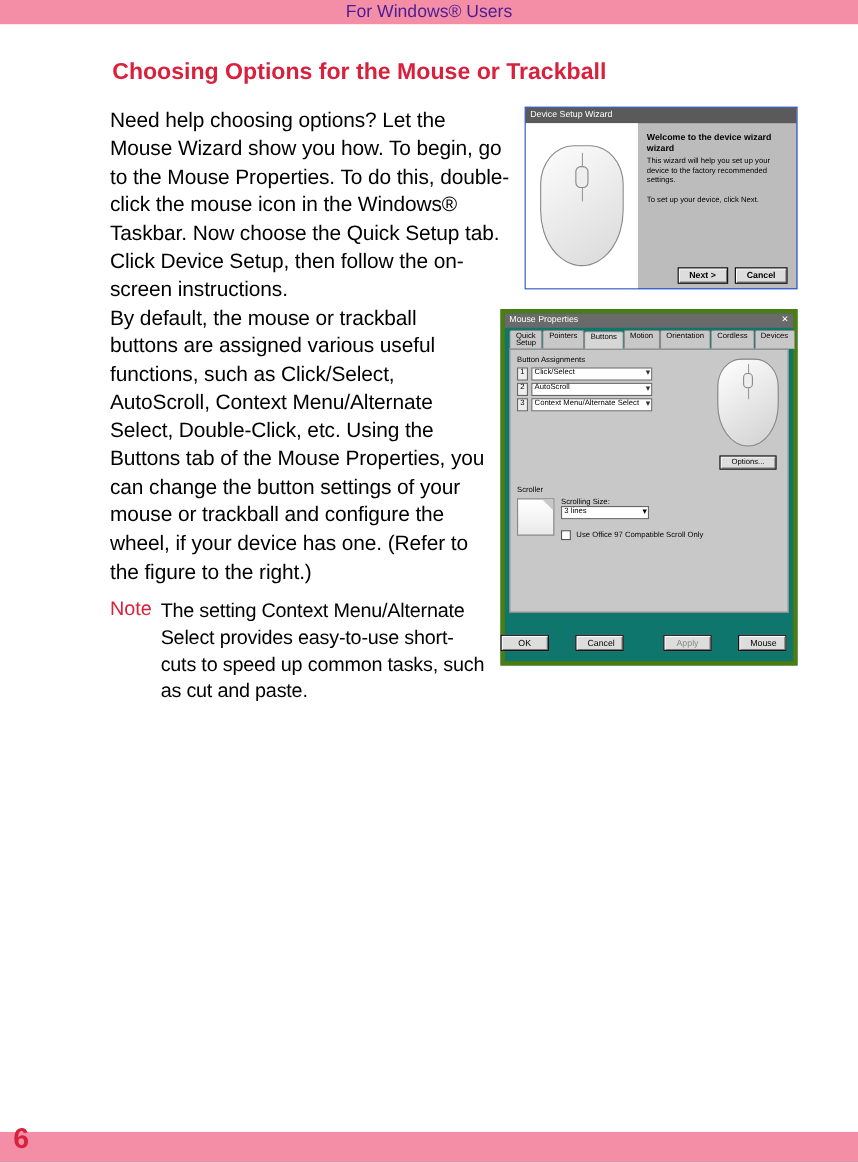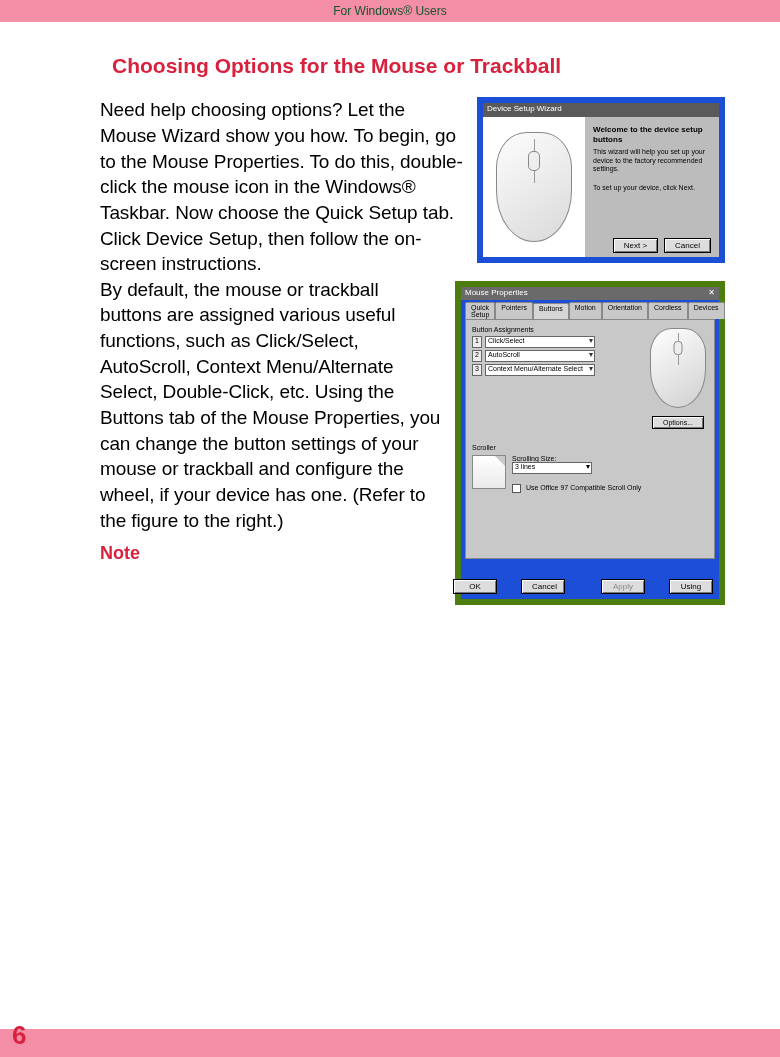--- a/index.html
+++ b/index.html
@@ -10,31 +10,31 @@
       background: #fff;
       position: relative;
       color: #000;
     }
     .top-band {
       height: 22px;
       background: #f38ea6;
       display: flex;
       align-items: center;
       justify-content: center;
-      font-size: 12px;
-      color: #14532d;
+      font-size: 16px;
+      color: #4c1d95;
     }
     .content {
       padding: 20px 55px 0 100px;
     }
     h2 {
       color: #d8213c;
       font-weight: 700;
       font-size: 21px;
-      margin: 10px 0 18px 12px;
+      margin: 10px 0 18px 2px;
       line-height: 1.3;
     }
     .body-text {
       font-size: 19px;
       line-height: 1.35;
       font-weight: 400;
       letter-spacing: -0.1px;
     }
     .row {
       display: flex;
@@ -43,38 +43,38 @@
     }
     .row .text { flex: 1 1 auto; }
     .row .fig  { flex: 0 0 auto; }
     .note-row {
       display: flex;
       gap: 8px;
       margin-top: 10px;
     }
     .note-label {
       color: #d8213c;
-      font-weight: 700;
+      font-weight: 400;
       font-size: 18px;
       flex: 0 0 auto;
     }
     .note-text {
       font-size: 18px;
       line-height: 1.35;
       letter-spacing: -0.2px;
     }
     .after-note {
       margin-top: 22px;
     }
     
     .fig1 {
       width: 248px;
       height: 166px;
       background: #bcbcbc;
-      border: 6px solid #1d4ed8;
+      border: 1px solid #1d4ed8;
       position: relative;
       font-size: 8px;
       color: #000;
     }
     .fig1 .titlebar {
       height: 14px;
       background: #5a5a5a;
       color: #fff;
       font-size: 8px;
       padding: 1px 4px;
@@ -122,36 +122,37 @@
       flex-direction:column;
       justify-content:space-between;
     }
     .fig1 .right .msg1 { font-weight:700; font-size:8px; line-height:1.2; color:#000;}
     .fig1 .right .msg2 { font-size:7px; line-height:1.2; color:#000; margin-top:4px;}
     .fig1 .right .msg3 { font-size:7px; line-height:1.2; color:#000; margin-top:10px;}
     .fig1 .btnrow {
       display:flex;
       gap:6px;
       justify-content:flex-end;
+      font-weight:bold;
     }
     .winbtn {
       background:#ddd;
       border:1px solid #000;
       box-shadow: inset 1px 1px 0 #fff, inset -1px -1px 0 #777;
       font-size:8px;
       padding: 2px 10px;
       min-width:44px;
       text-align:center;
     }
     
     .fig2 {
       width: 270px;
       height: 324px;
-      background: #1d4ed8;
-      border: 6px solid #4d7c0f;
+      background: #0f766e;
+      border: 4px solid #4d7c0f;
       font-size: 7px;
       position: relative;
       margin-top: 4px;
     }
     .fig2 .titlebar2 {
       height: 13px;
       background: #6a6a6a;
       color:#fff;
       font-size:8px;
       padding:1px 4px;
@@ -308,39 +309,40 @@
     <div class="text body-text">Need help choosing options? Let the Mouse Wizard show you how. To begin, go to the Mouse Properties. To do this, double-click the mouse icon in the Windows® Taskbar. Now choose the Quick Setup tab. Click Device Setup, then follow the on-screen instructions.</div>
 
     <div class="fig fig1">
       <div class="titlebar">Device Setup Wizard</div>
       <div class="inner">
         <div class="left">
           <div class="mouse-shape"></div>
         </div>
         <div class="right">
           <div>
-            <div class="msg1">Welcome to the device setup buttons</div>
+            <div class="msg1">Welcome to the device wizard wizard</div>
             <div class="msg2">This wizard will help you set up your device to the factory recommended settings.</div>
             <div class="msg3">To set up your device, click Next.</div>
           </div>
           <div class="btnrow">
             <div class="winbtn">Next &gt;</div>
             <div class="winbtn">Cancel</div>
           </div>
         </div>
       </div>
     </div>
   </div>
 
 
   <div class="row">
     <div class="text">
       <div class="body-text">By default, the mouse or trackball buttons are assigned various useful functions, such as Click/Select, AutoScroll, Context Menu/Alternate Select, Double-Click, etc. Using the Buttons tab of the Mouse Properties, you can change the button settings of your mouse or trackball and configure the wheel, if your device has one. (Refer to the figure to the right.)</div>
       <div class="note-row">
         <div class="note-label">Note</div>
+        <div class="note-text">The setting Context Menu/Alternate Select provides easy-to-use short-cuts to speed up common tasks, such as cut and paste.</div>
       </div>
     </div>
 
     <div class="fig fig2">
       <div class="titlebar2">
         <span>Mouse Properties</span>
         <span>✕</span>
       </div>
       <div class="tabs">
         <div class="tab">Quick Setup</div>
@@ -382,21 +384,21 @@
                 <span>Use Office 97 Compatible Scroll Only</span>
               </div>
             </div>
           </div>
         </div>
       </div>
       <div class="btnbar">
         <div class="winbtn">OK</div>
         <div class="winbtn">Cancel</div>
         <div class="winbtn" style="color:#888;margin-left:12px;">Apply</div>
-        <div class="winbtn">Using</div>
+        <div class="winbtn">Mouse</div>
       </div>
     </div>
   </div>
 
 
 </div>
 
 <div class="bottom-band"></div>
 <div class="page-num">6</div>
 

